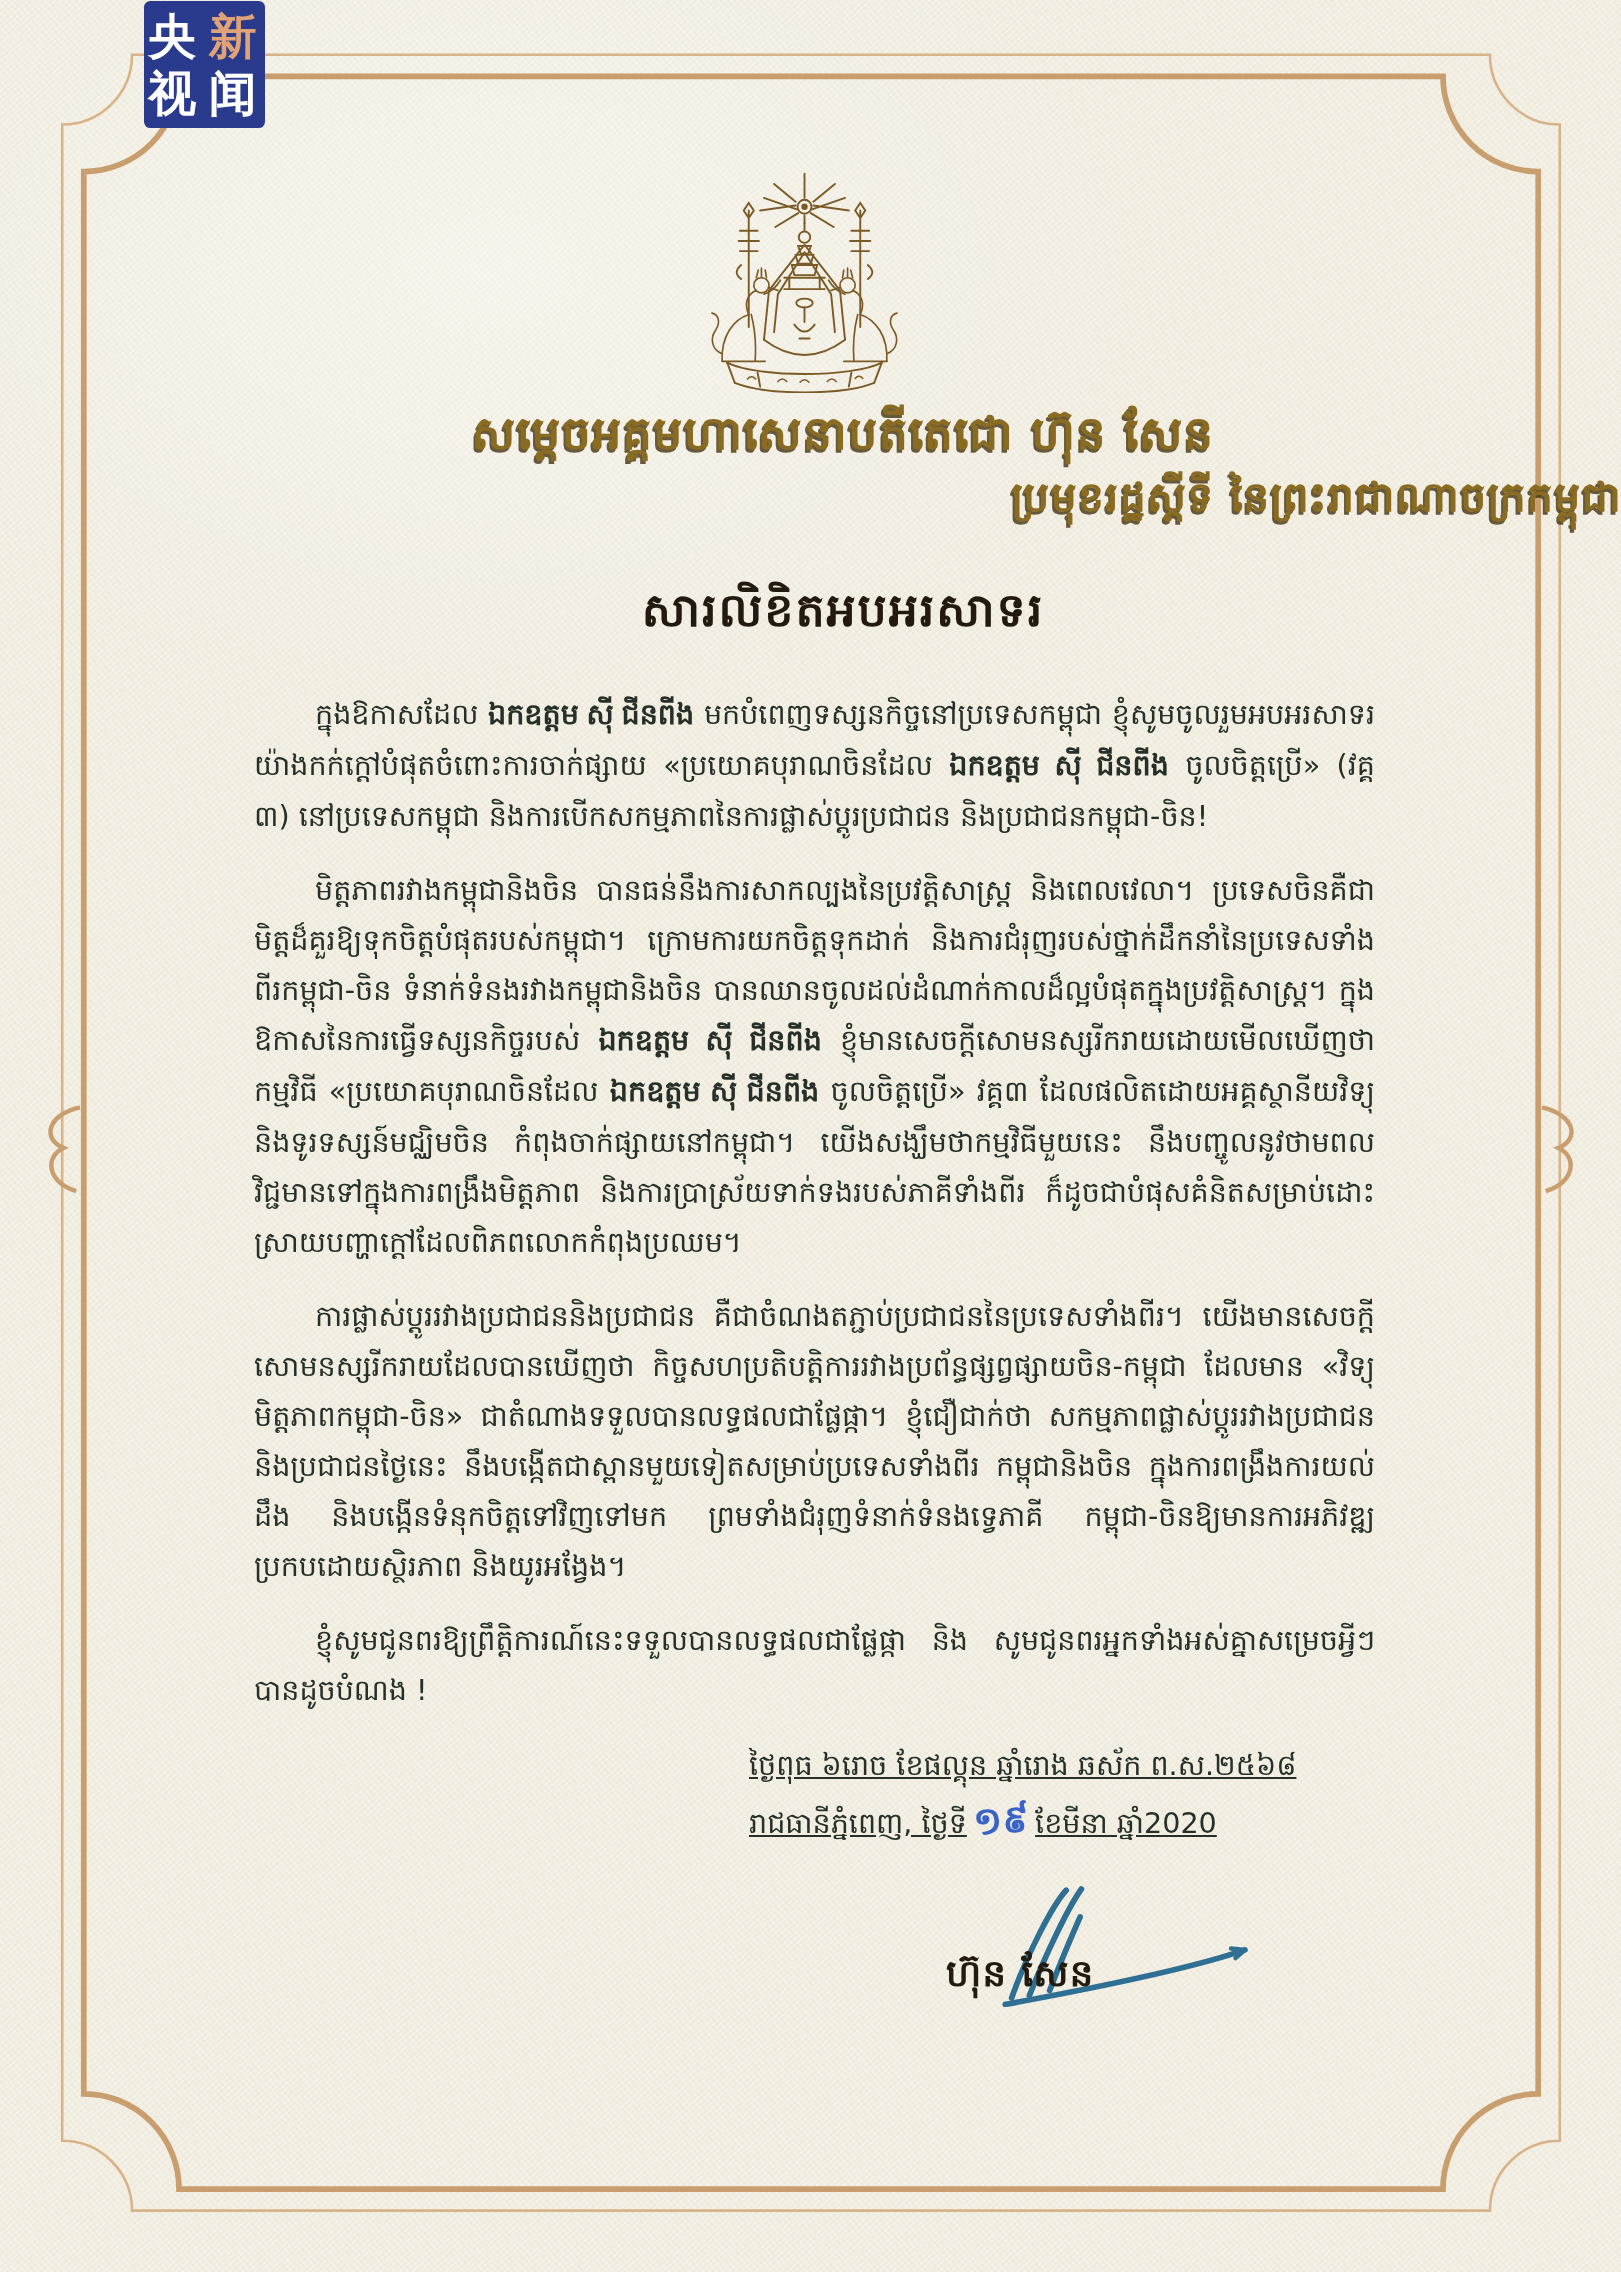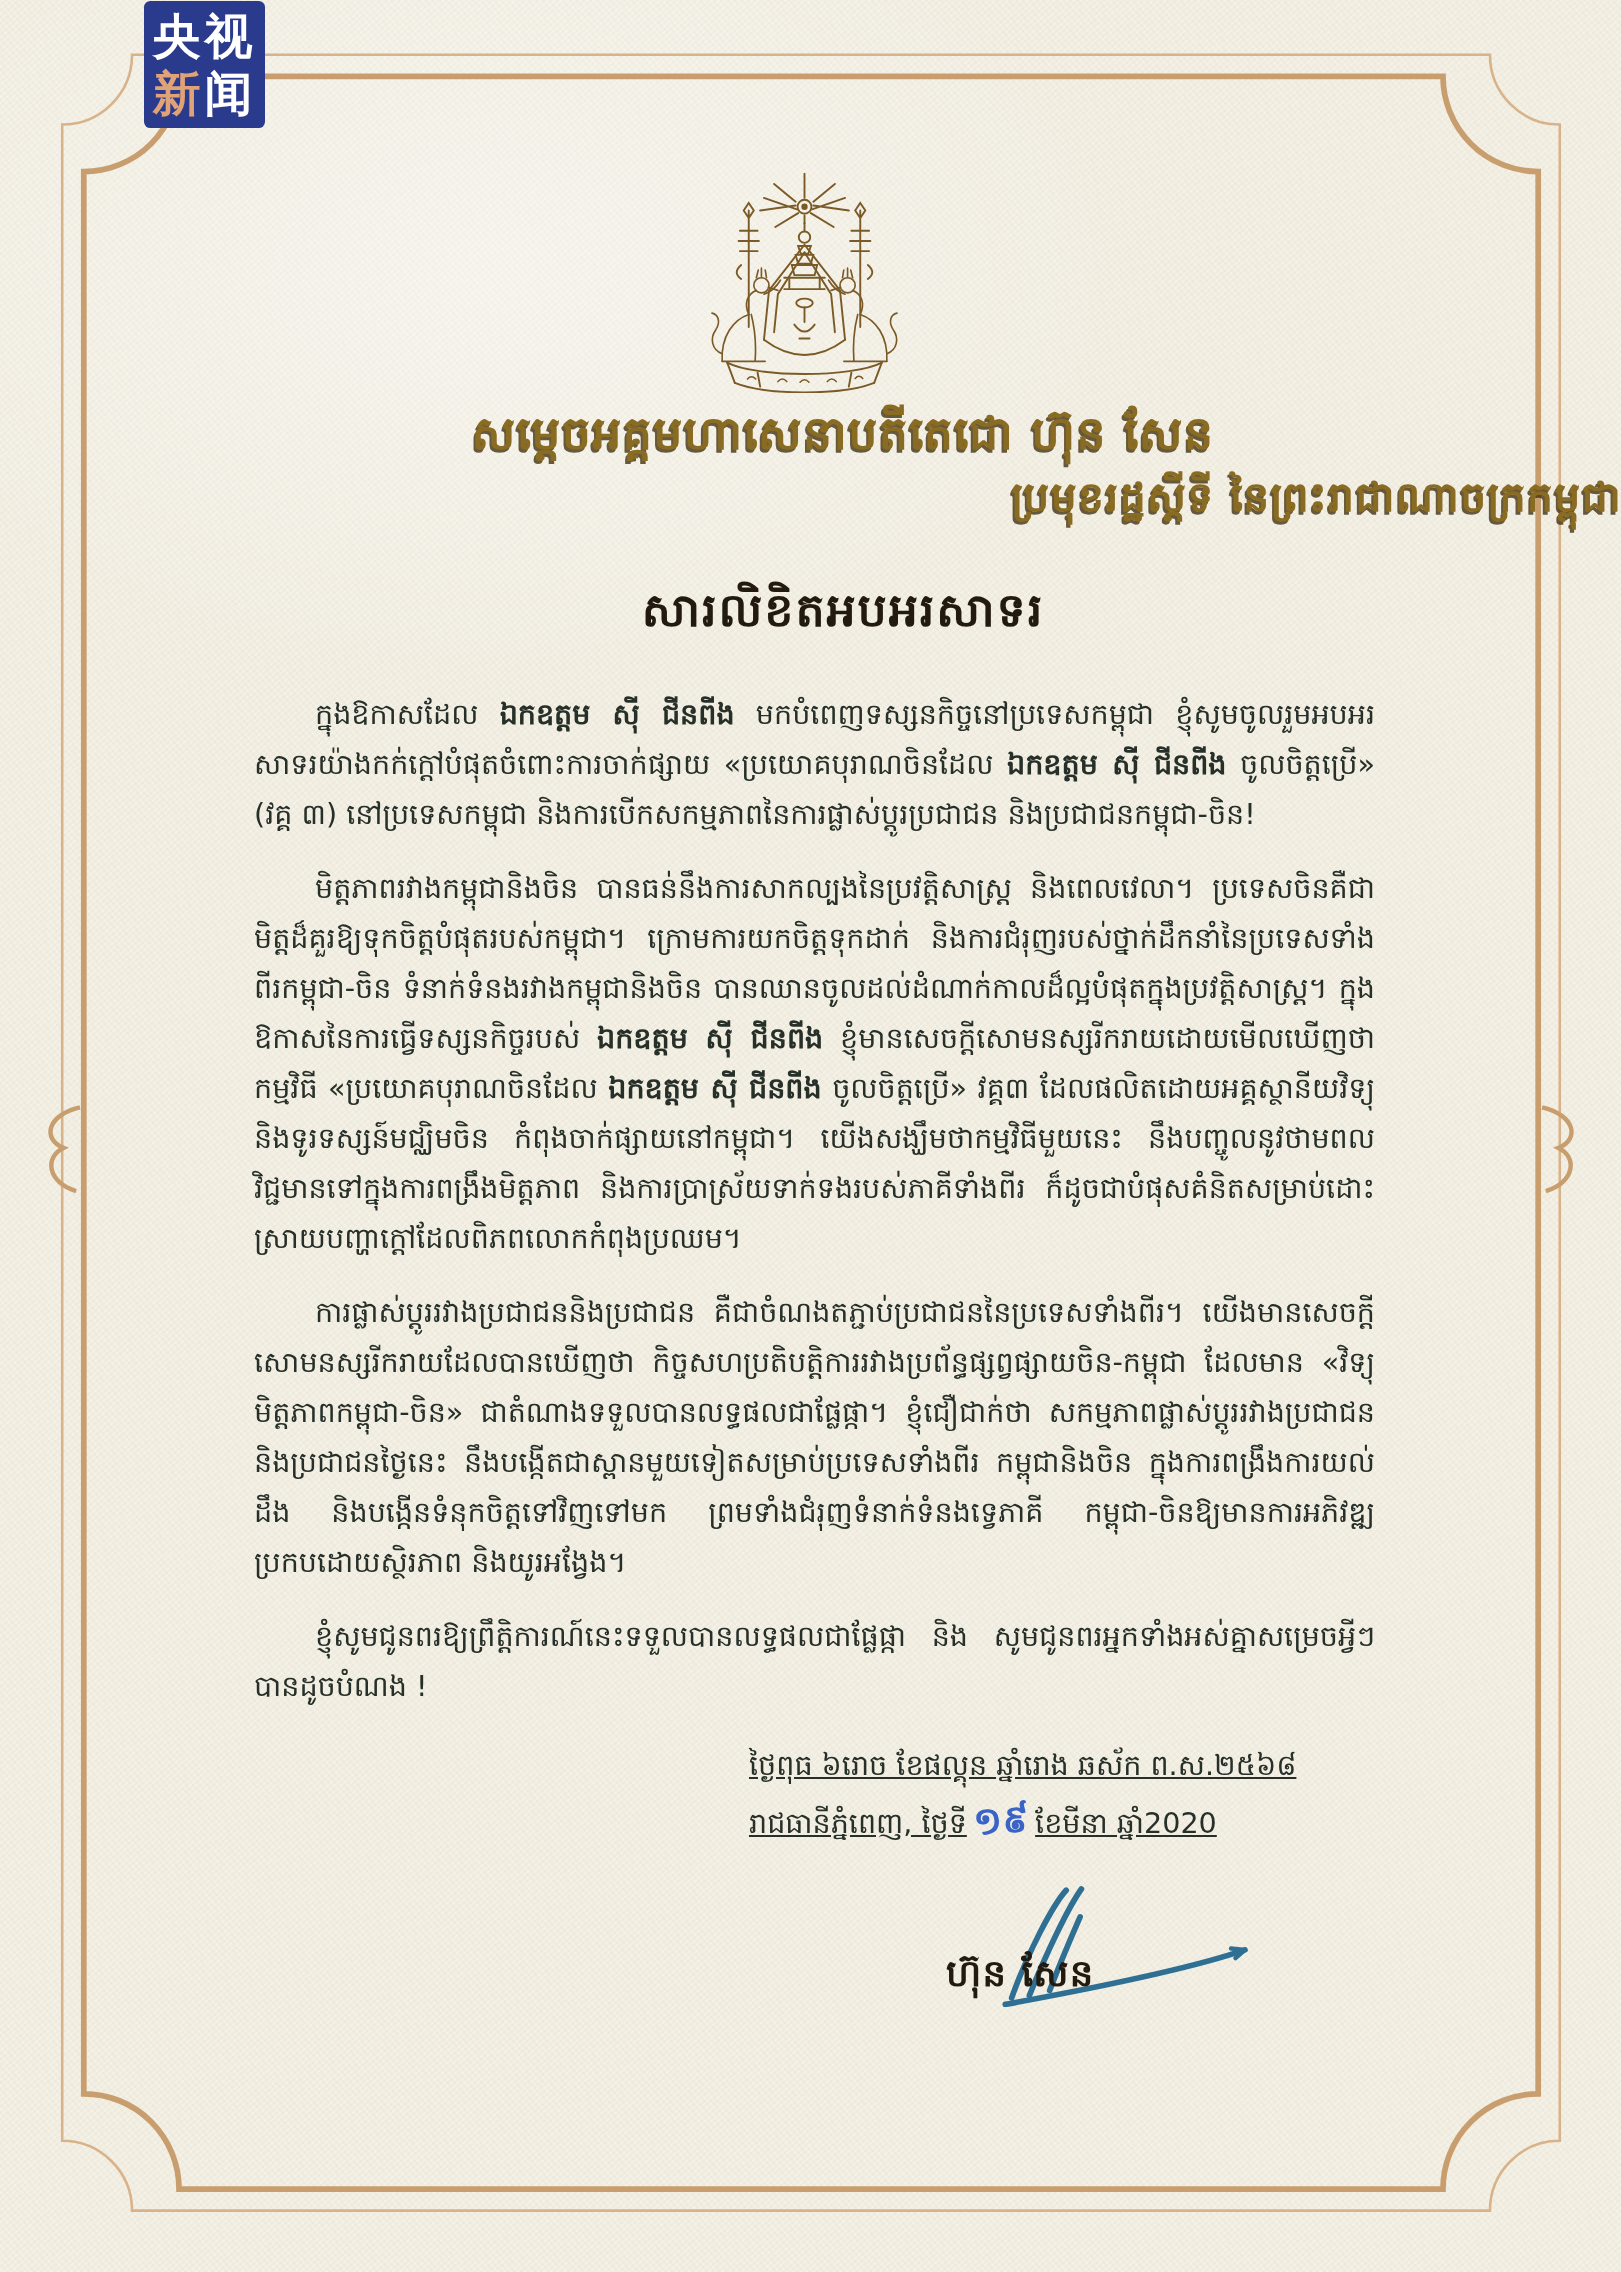--- a/index.html
+++ b/index.html
@@ -10,21 +10,21 @@
       radial-gradient(1016px 635px at 30% 12%, rgba(255,255,255,.35), transparent 65%),
       repeating-linear-gradient(48deg, rgba(186,175,142,.06) 0 1.9px, transparent 1.9px 5.1px),
       repeating-linear-gradient(-42deg, rgba(255,255,255,.30) 0 1.3px, transparent 1.3px 4.4px),
       #f1ede1;
   }
   .frame-svg{position:absolute;left:0;top:0;}
   
   .logo{
     position:absolute;left:144px;top:1.3px;width:121px;height:127px;
     background:#2a3a8c;border-radius:6.3px;
-    display:flex;flex-direction:column;align-items:center;justify-content:center;
+    display:flex;align-items:center;justify-content:center;
     color:#ffffff;font-weight:800;font-size:48px;line-height:57px;letter-spacing:3.8px;
     text-align:center;
   }
   .logo .accent{color:#e0a377;}
   
   .emblem{position:absolute;left:703px;top:170px;}
   .lh1{
     position:absolute;left:0;top:404px;width:1622px;text-align:center;
     font-size:46px;font-weight:700;color:#8a6b22;letter-spacing:1.3px;
     text-shadow:-1.9px 2.5px 0 rgba(62,46,13,.78);
@@ -38,21 +38,21 @@
   .title{
     position:absolute;left:0;top:581px;width:1622px;text-align:center;
     font-size:46px;font-weight:800;color:#221a0e;letter-spacing:1.9px;padding-left:32px;
   }
   
   .body-text{
     position:absolute;left:254px;top:689px;width:1121px;
     font-size:28.6px;line-height:50px;color:#262f28;text-align:justify;
   }
   .body-text p{margin:0 0 24px 0;text-indent:61px;}
-  .body-text b{font-weight:800;}
+  .body-text b{font-weight:800;font-family:Liberation Serif, serif;}
   
   .dates{
     position:absolute;left:749px;top:1738px;width:625px;text-align:left;
     font-size:28.6px;line-height:55px;color:#262f28;text-decoration:underline;
   }
   .dates .l2{padding-right:37px;}
   .hand{
     display:inline-block;color:#3a63c8;font-size:38px;font-weight:700;
     transform:rotate(-4deg);padding:0 6.3px;
   }

